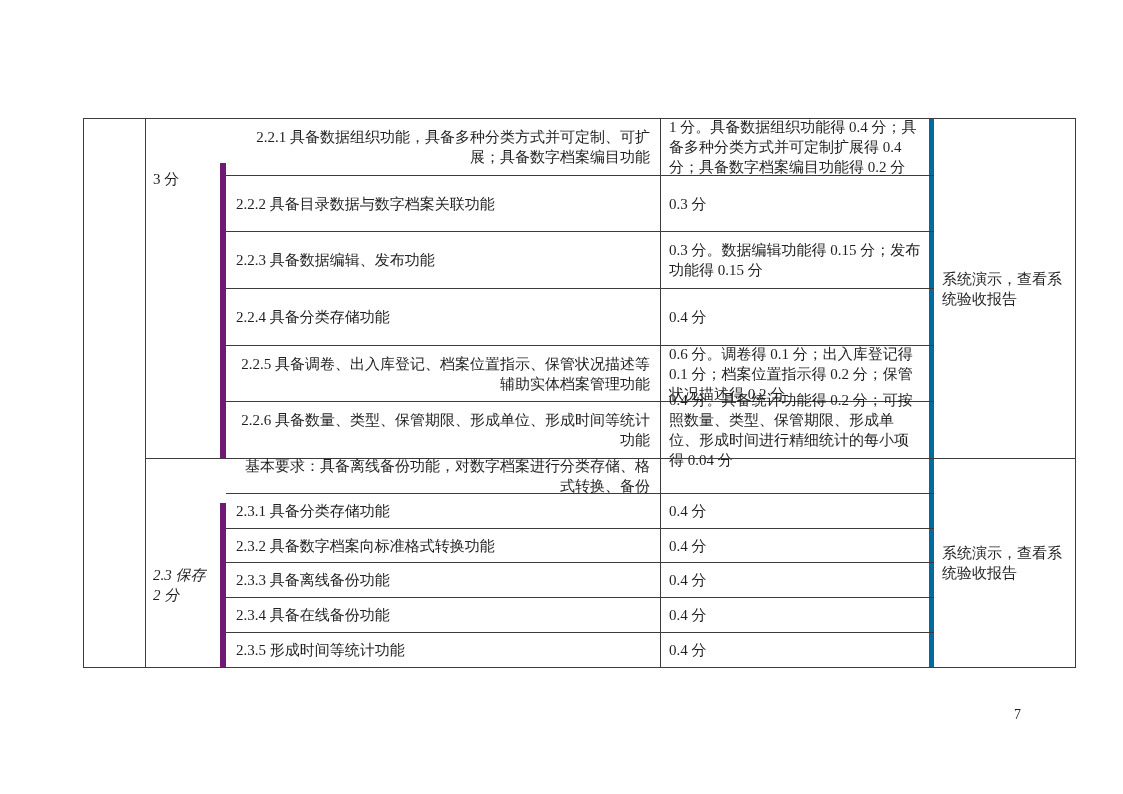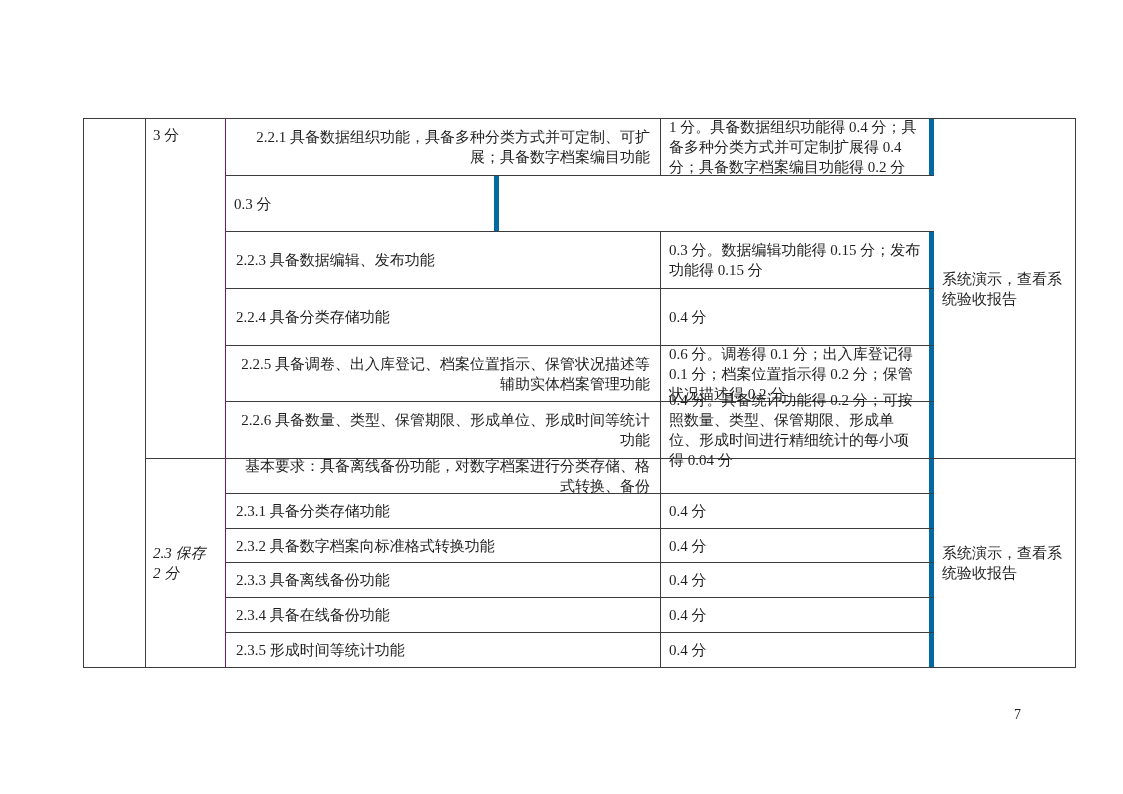--- a/index.html
+++ b/index.html
@@ -30,23 +30,24 @@
   }
   .tbl-main {
     flex: 1;
     display: flex;
     flex-direction: column;
   }
   .section { display: flex; }
   .section + .section { border-top: 1px solid #3c3c3c; }
   .group-cell {
     width: 80px;
-    border-right: 1px solid #701a75;
+    border-right: 6px solid #701a75;
     padding: 5px 7px;
     white-space: pre-line;
+    margin-top: 44px;
   }
   .section-a .group-cell { padding-top: 6px; }
   .section-b .group-cell { display: flex; align-items: center; font-style: italic; }
   .rows {
     width: 708px;
     display: flex;
     flex-direction: column;
   }
   .row { display: flex; min-height: 32px; flex: 1; }
   .row + .row { border-top: 1px solid #3c3c3c; }
@@ -91,20 +92,21 @@
     <div class="tbl-main">
 
       <div class="section section-a">
         <div class="group-cell">3 分</div>
         <div class="rows">
           <div class="row">
             <div class="crit-cell">2.2.1 具备数据组织功能，具备多种分类方式并可定制、可扩展；具备数字档案编目功能</div>
             <div class="score-cell">1 分。具备数据组织功能得 0.4 分；具备多种分类方式并可定制扩展得 0.4 分；具备数字档案编目功能得 0.2 分</div>
           </div>
           <div class="row">
+            <div class="crit-cell">2.2.2 具备目录数据与数字档案关联功能</div>
             <div class="score-cell">0.3 分</div>
           </div>
           <div class="row">
             <div class="crit-cell">2.2.3 具备数据编辑、发布功能</div>
             <div class="score-cell">0.3 分。数据编辑功能得 0.15 分；发布功能得 0.15 分</div>
           </div>
           <div class="row">
             <div class="crit-cell">2.2.4 具备分类存储功能</div>
             <div class="score-cell">0.4 分</div>
           </div>

